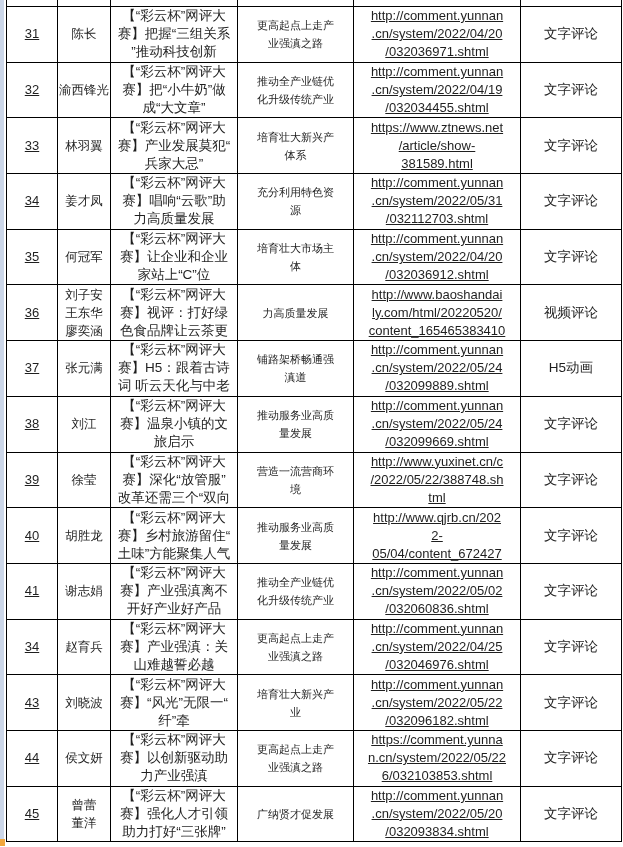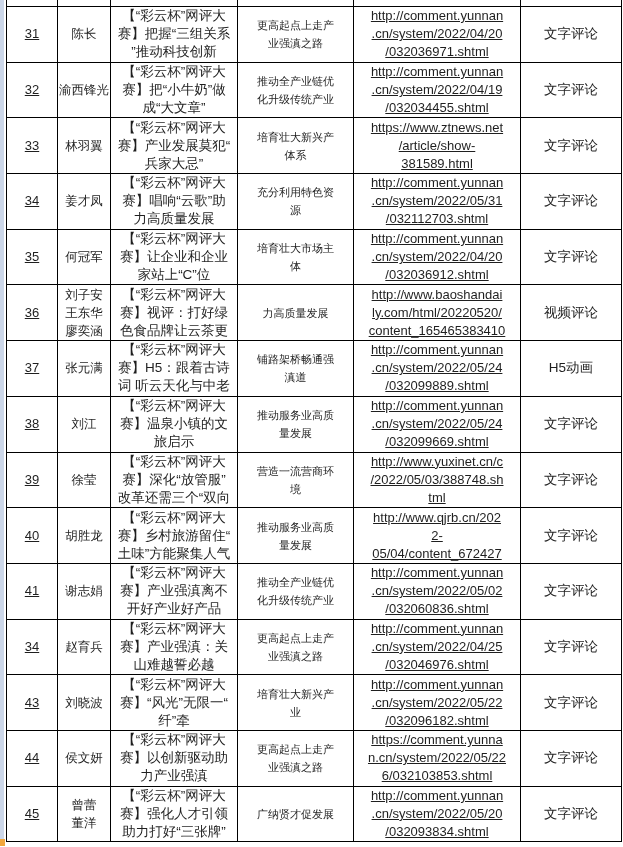--- a/index.html
+++ b/index.html
@@ -188,21 +188,21 @@
         </tr>
         <tr class="data-row">
           <td class="num">39</td>
           <td class="author">徐莹</td>
           <td class="title">【“彩云杯”网评大
 赛】深化“放管服”
 改革还需三个“双向</td>
           <td class="theme">营造一流营商环
 境</td>
           <td class="url">http://www.yuxinet.cn/c
-/2022/05/03/388748.sh
+/2022/05/22/388748.sh
 tml</td>
           <td class="type">文字评论</td>
         </tr>
         <tr class="data-row">
           <td class="num">40</td>
           <td class="author">胡胜龙</td>
           <td class="title">【“彩云杯”网评大
 赛】乡村旅游留住“
 土味”方能聚集人气</td>
           <td class="theme">推动服务业高质

